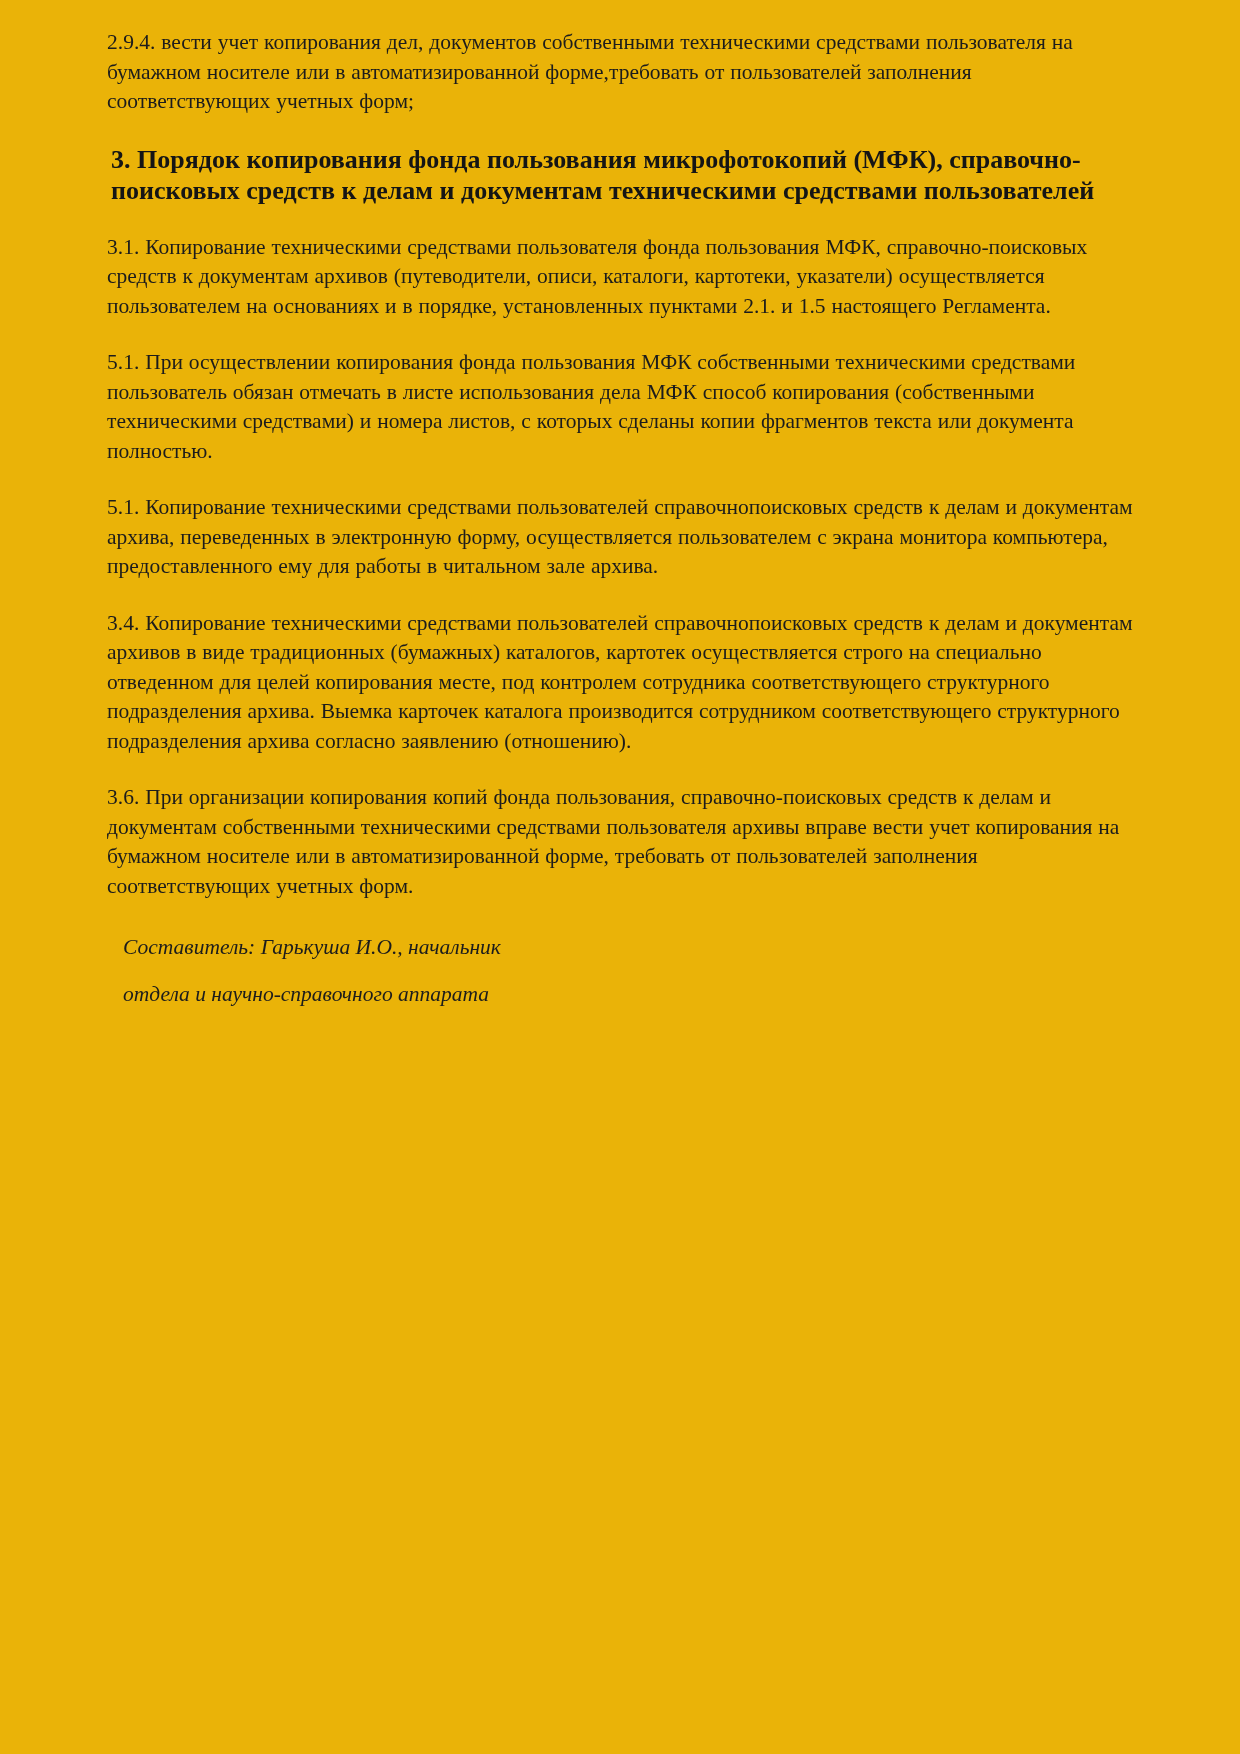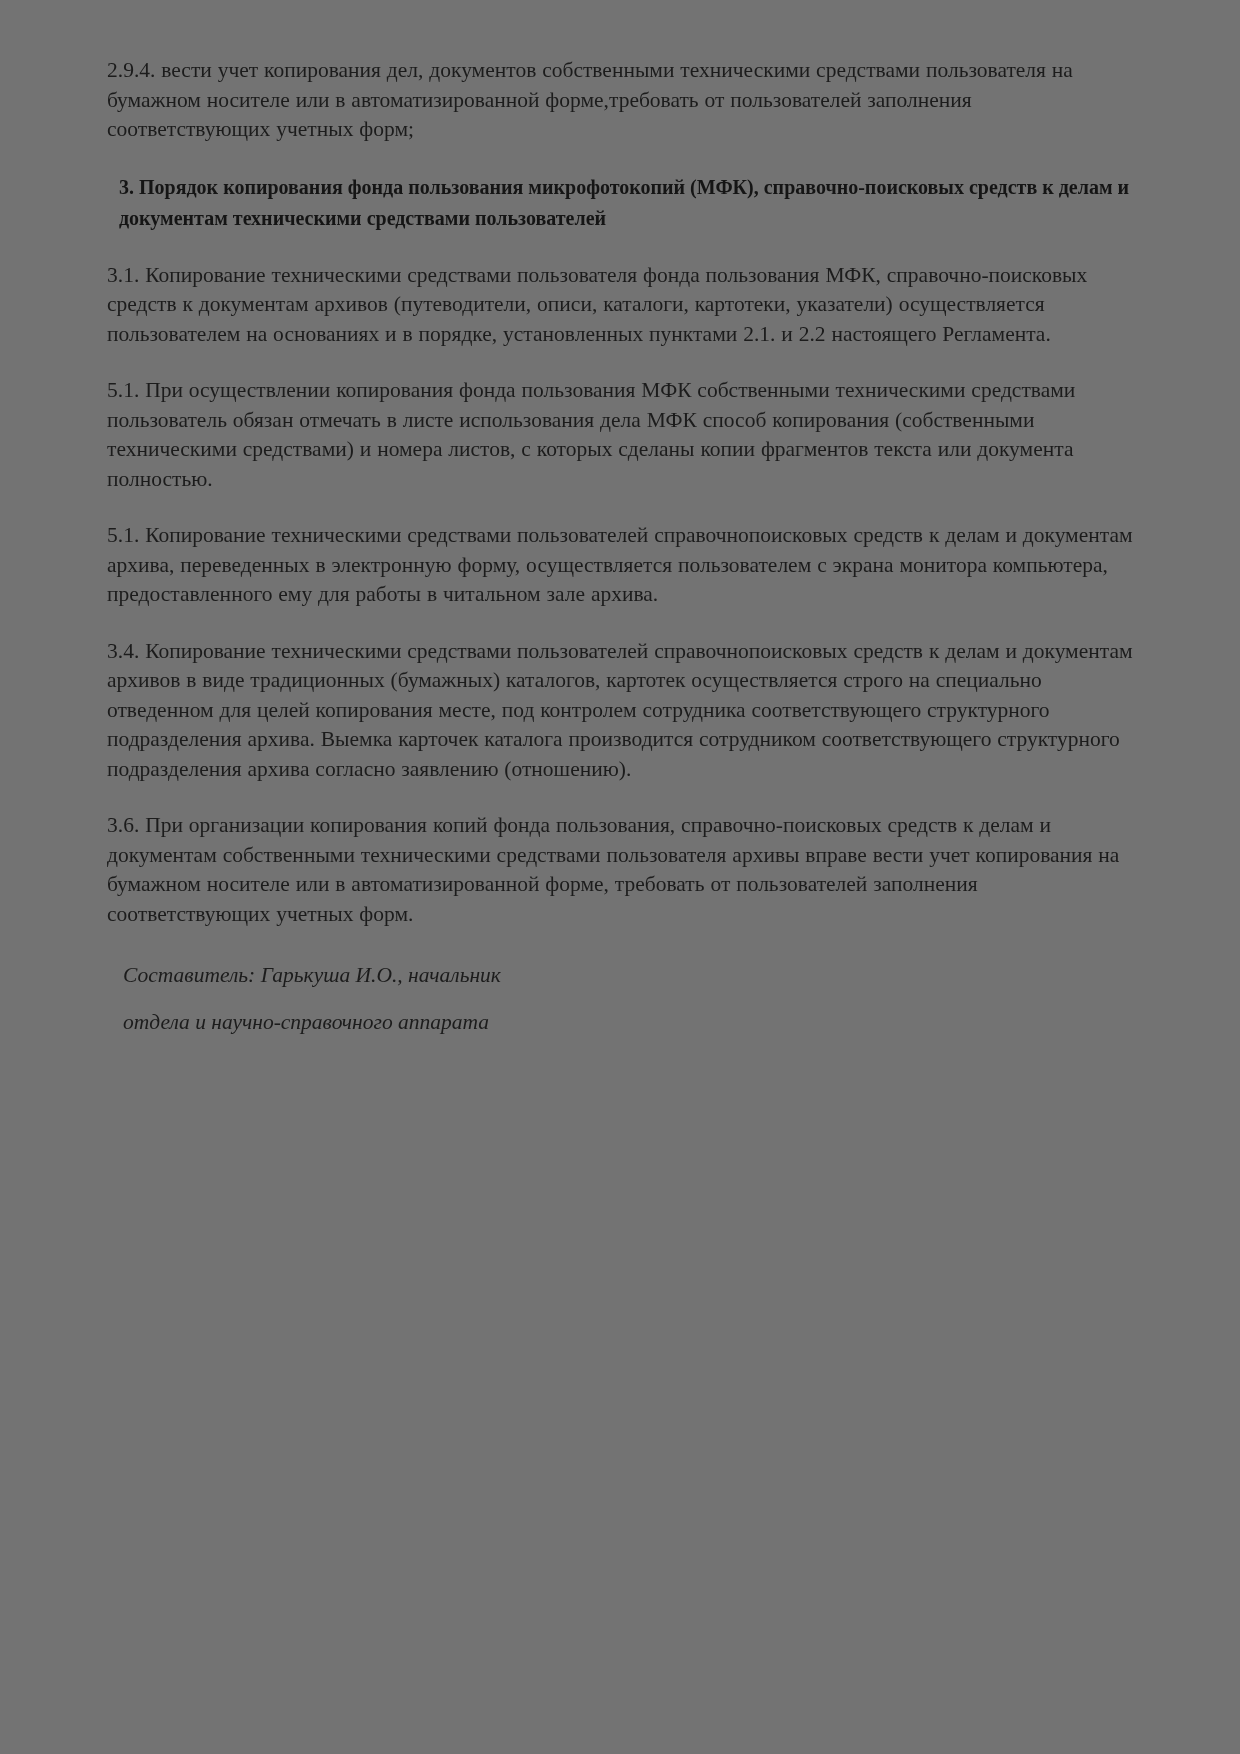--- a/index.html
+++ b/index.html
@@ -10,33 +10,33 @@
   body {
     width: 1240px;
     min-height: 1754px;
     font-family: "Liberation Serif", "DejaVu Serif", serif;
     color: #1c1c1c;
   }
   .doc-page {
     box-sizing: border-box;
     width: 1240px;
     min-height: 1754px;
-    padding: 56px 105px 60px 107px;
-    background: #737373;
+    padding: 28px 105px 60px 107px;
+    background: #eab308;
   }
   .para {
     margin: 0 0 27px 0;
     font-size: 21.5px;
     line-height: 29.5px;
     text-align: left;
     word-spacing: 0.5px;
   }
   .section-heading {
-    margin: 0 0 27px 12px;
-    font-size: 20px;
+    margin: 0 0 27px 4px;
+    font-size: 26px;
     line-height: 31px;
     font-weight: bold;
     color: #151515;
   }
   .signature-block {
     margin-top: 31px;
   }
   .signature-line {
     margin: 16px;
     font-size: 21.5px;
@@ -47,21 +47,21 @@
 </head>
 <body>
 
 <main class="doc-page">
 
   <p class="para">2.9.4. вести учет копирования дел, документов собственными техническими средствами пользователя на бумажном носителе или в автоматизированной форме,требовать от пользователей заполнения соответствующих учетных форм;</p>
 
 
   <h2 class="section-heading">3. Порядок копирования фонда пользования микрофотокопий (МФК), справочно-поисковых средств к делам и документам техническими средствами пользователей</h2>
 
-  <p class="para">3.1. Копирование техническими средствами пользователя фонда пользования МФК, справочно-поисковых средств к документам архивов (путеводители, описи, каталоги, картотеки, указатели) осуществляется пользователем на основаниях и в порядке, установленных пунктами 2.1. и 2.2 настоящего Регламента.</p>
+  <p class="para">3.1. Копирование техническими средствами пользователя фонда пользования МФК, справочно-поисковых средств к документам архивов (путеводители, описи, каталоги, картотеки, указатели) осуществляется пользователем на основаниях и в порядке, установленных пунктами 2.1. и 1.5 настоящего Регламента.</p>
 
   <p class="para">5.1. При осуществлении копирования фонда пользования МФК собственными техническими средствами пользователь обязан отмечать в листе использования дела МФК способ копирования (собственными техническими средствами) и номера листов, с которых сделаны копии фрагментов текста или документа полностью.</p>
 
   <p class="para">5.1. Копирование техническими средствами пользователей справочнопоисковых средств к делам и документам архива, переведенных в электронную форму, осуществляется пользователем с экрана монитора компьютера, предоставленного ему для работы в читальном зале архива.</p>
 
   <p class="para">3.4. Копирование техническими средствами пользователей справочнопоисковых средств к делам и документам архивов в виде традиционных (бумажных) каталогов, картотек осуществляется строго на специально отведенном для целей копирования месте, под контролем сотрудника соответствующего структурного подразделения архива. Выемка карточек каталога производится сотрудником соответствующего структурного подразделения архива согласно заявлению (отношению).</p>
 
 
   <p class="para">3.6. При организации копирования копий фонда пользования, справочно-поисковых средств к делам и документам собственными техническими средствами пользователя архивы вправе вести учет копирования на бумажном носителе или в автоматизированной форме, требовать от пользователей заполнения соответствующих учетных форм.</p>
 

